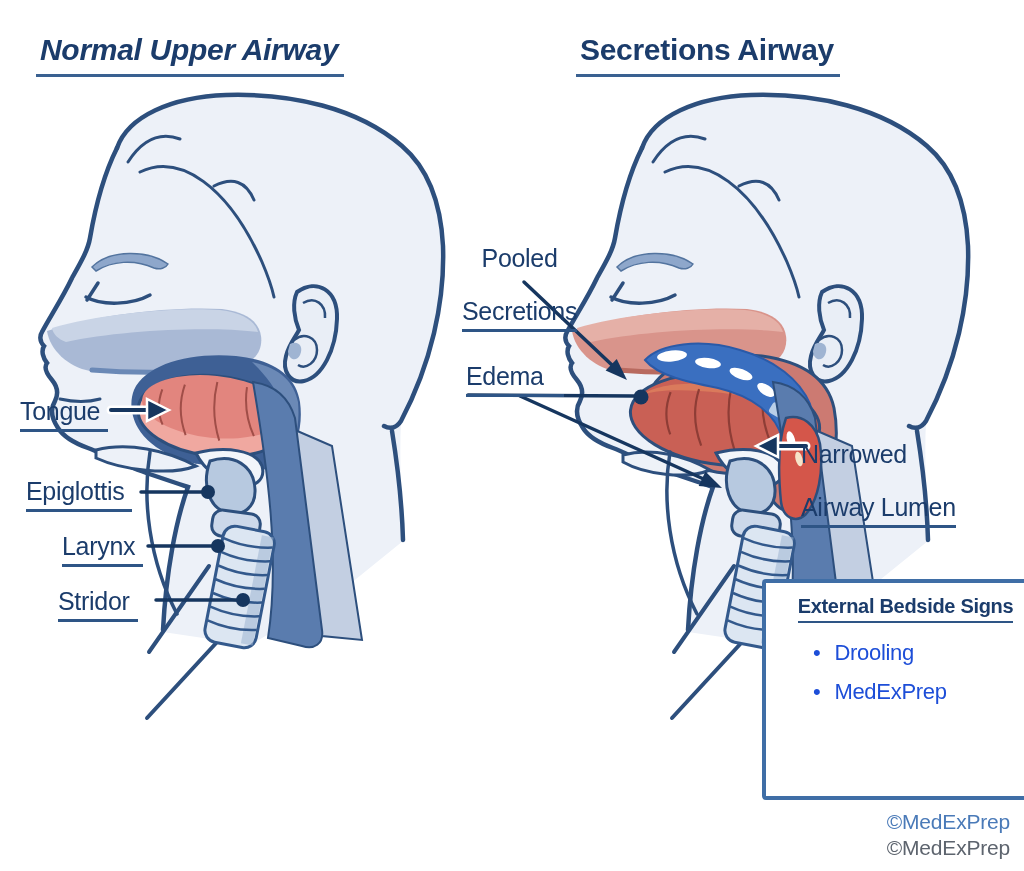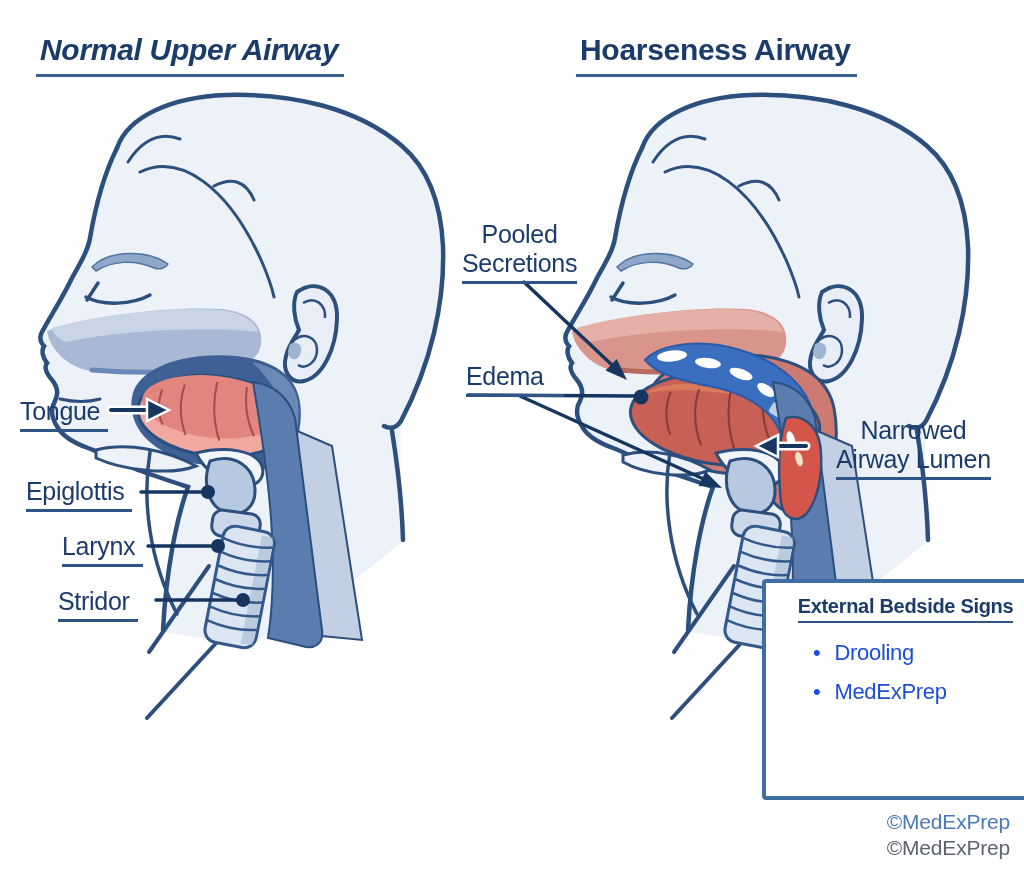--- a/index.html
+++ b/index.html
@@ -11,21 +11,21 @@
   .txt{position:absolute;white-space:nowrap;color:#1b3c6b;letter-spacing:-0.3px;}
   .panel-title{
     font-size:30px;font-weight:bold;
     border-bottom:3px solid #3a6191;padding:0 6px 7px 4px;
   }
   .lbl{
     font-size:25px;border-bottom:3px solid #2e5586;padding:0 8px 3px 0;
     line-height:1.15;
   }
   .lbl2{ text-align:left; }
-  .lbl2 span{display:block;}
+  .lbl2 span{display:block;margin-top:24px;}
   .lbl-center{text-align:center;}
   .signs-box{
     position:absolute;left:762px;top:579px;width:287px;height:221px;
     background:#ffffff;border:4px solid #3f6ea6;border-radius:4px;
     box-sizing:border-box;padding-top:12px;
   }
   .signs-title{
     font-size:20px;font-weight:bold;text-align:center;color:#1b3c6b;
     width:fit-content;margin:0 auto 10px auto;
     border-bottom:2.5px solid #2e5586;padding-bottom:3px;letter-spacing:-0.3px;
@@ -205,33 +205,33 @@
 
       <g>
         <line x1="806" y1="446" x2="776" y2="446" stroke="#ffffff" stroke-width="9"></line>
         <line x1="806" y1="446" x2="774" y2="446" stroke="#16365f" stroke-width="4"></line>
         <polygon points="756,446 778,435 778,457" fill="#16365f" stroke="#ffffff" stroke-width="2.5"></polygon>
       </g>
     </g>
   </svg>
 
   <div class="txt panel-title" style="left:36px;top:33px;font-style:italic;">Normal Upper Airway</div>
-  <div class="txt panel-title" style="left:576px;top:33px;">Hoarseness Airway</div>
+  <div class="txt panel-title" style="left:576px;top:33px;">Secretions Airway</div>
 
   <div class="txt lbl" style="left:20px;top:397px;">Tongue</div>
   <div class="txt lbl" style="left:26px;top:477px;">Epiglottis</div>
   <div class="txt lbl" style="left:62px;top:532px;">Larynx</div>
   <div class="txt lbl" style="left:58px;top:587px;">Stridor</div>
 
   <div class="txt lbl lbl2 lbl-center" style="left:462px;top:220px;padding-right:0;">
     <span>Pooled</span>
     <span>Secretions</span>
   </div>
   <div class="txt lbl" style="left:466px;top:362px;padding-right:20px;">Edema</div>
-  <div class="txt lbl lbl2" style="left:836px;top:416px;padding-right:0;text-align:center;">
+  <div class="txt lbl lbl2" style="left:801px;top:416px;padding-right:0;">
     <span>Narrowed</span>
     <span>Airway Lumen</span>
   </div>
 
   <div class="signs-box">
     <div class="signs-title">External Bedside Signs</div>
     <div class="signs-item">
       <span class="bullet">•</span><span>Drooling</span>
     </div>
     <div class="signs-item">

